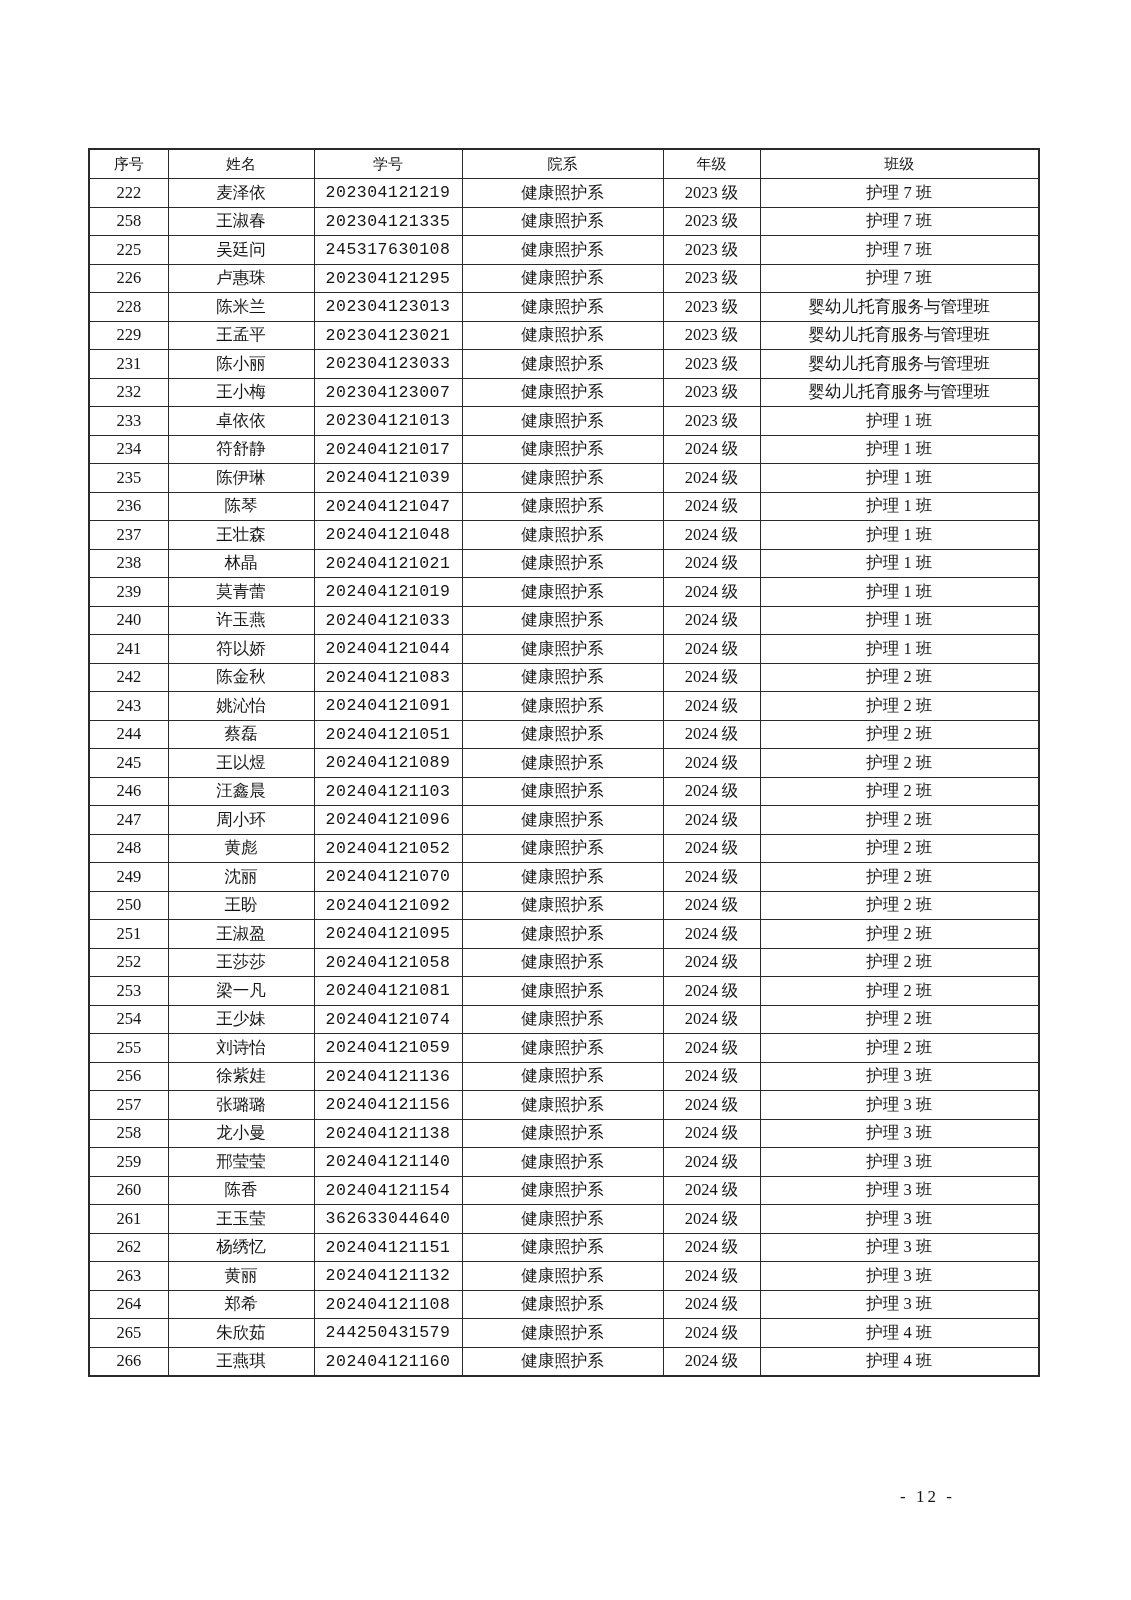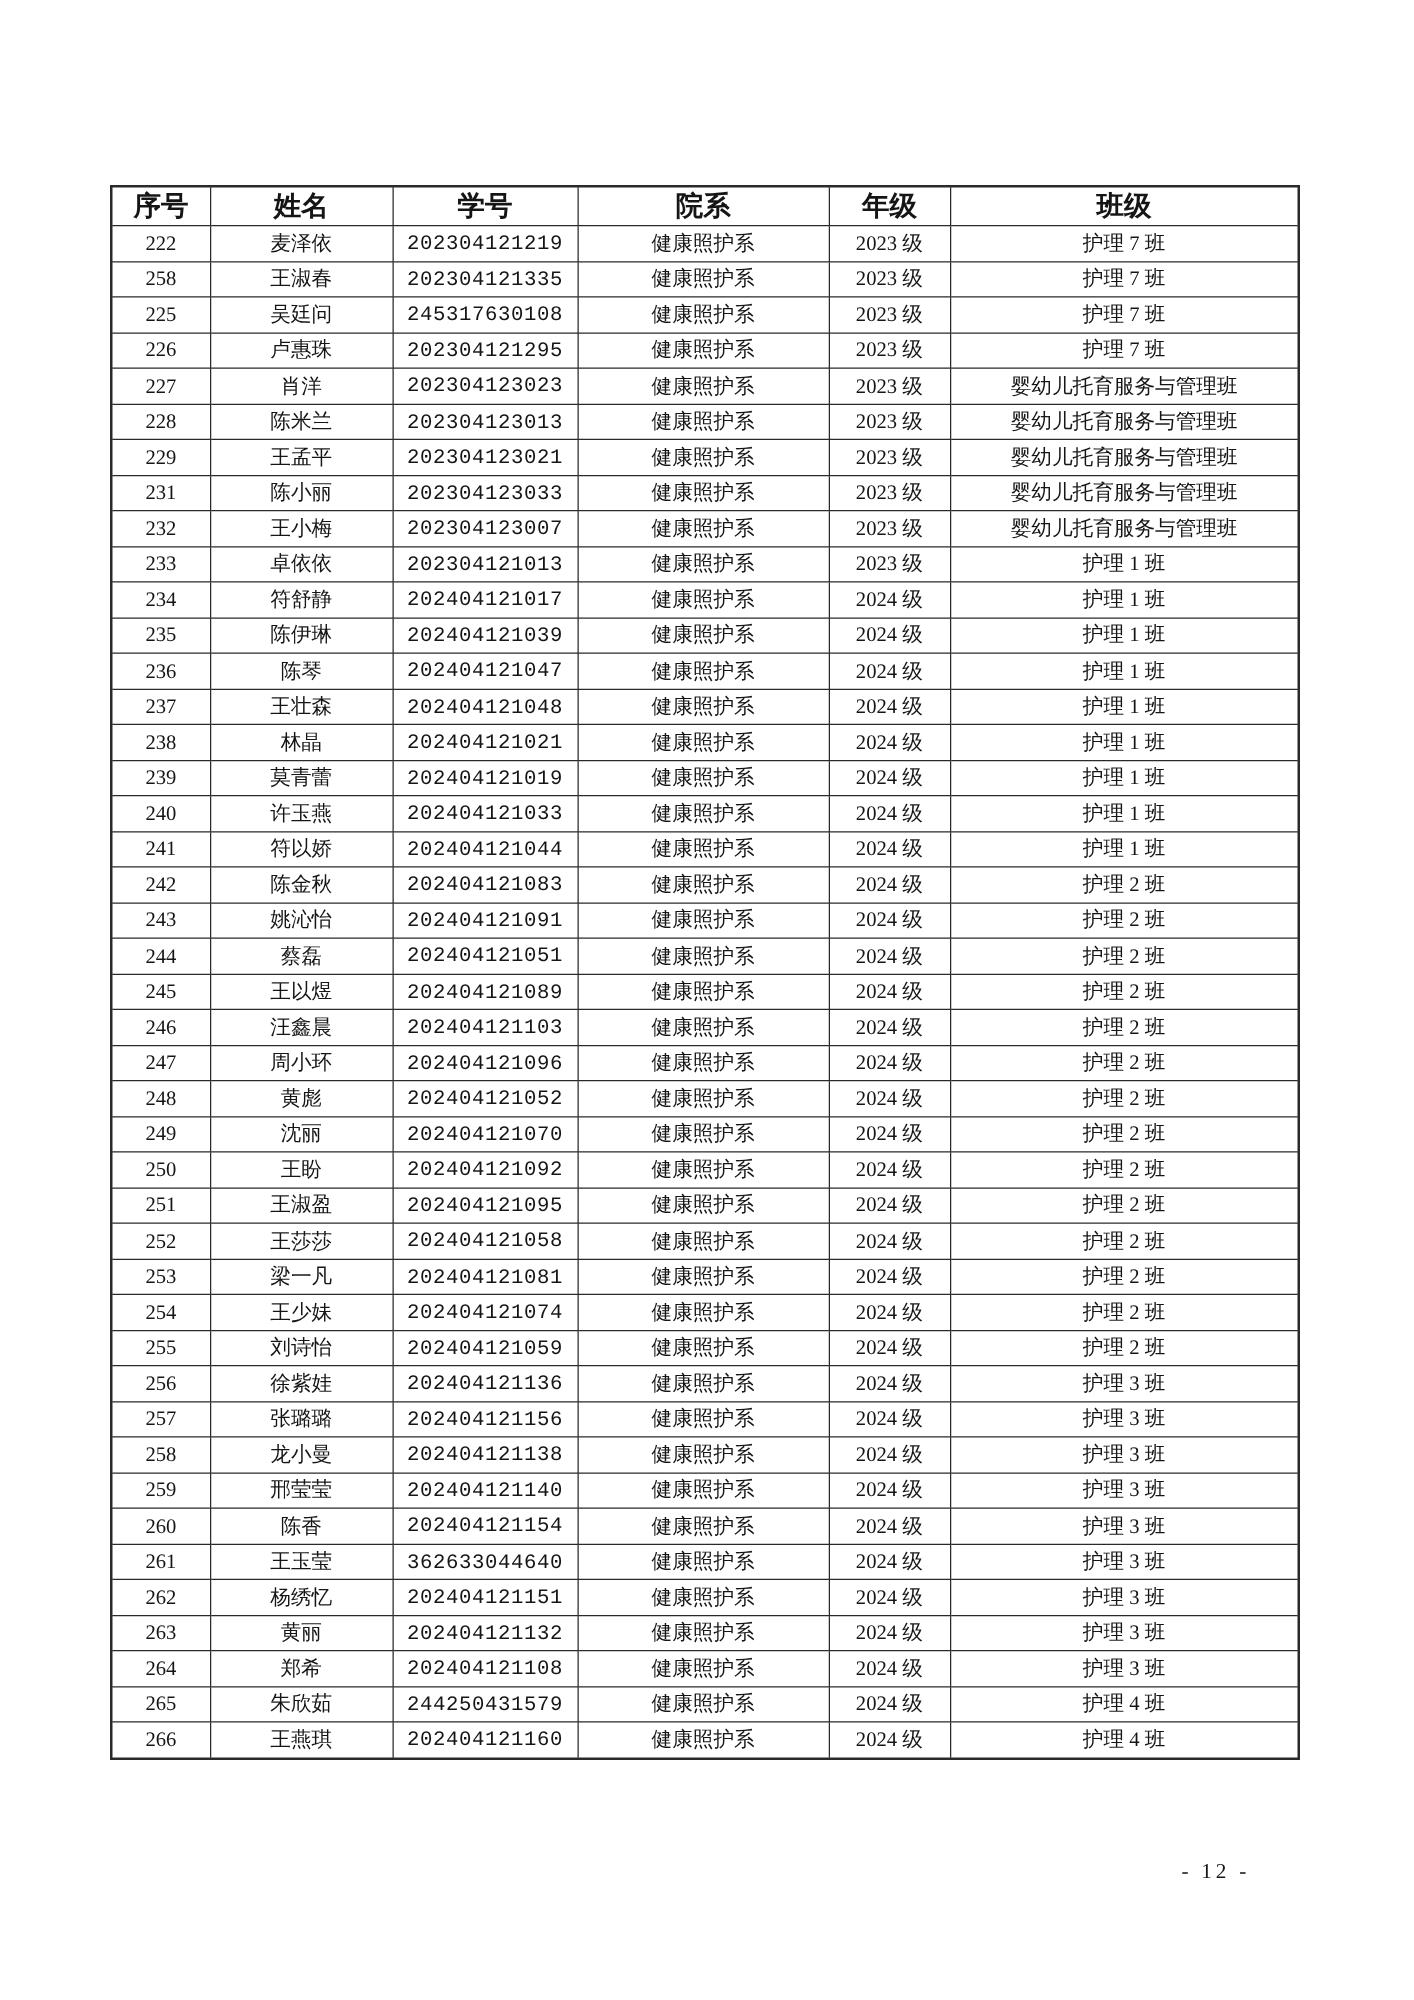--- a/index.html
+++ b/index.html
@@ -24,40 +24,40 @@
   table.roster th, table.roster td{
     border:1px solid #2a2a2a;
     text-align:center;
     vertical-align:middle;
     padding:0 2px;
     overflow:hidden;
     white-space:nowrap;
   }
   table.roster th{
     font-family:"Liberation Sans","DejaVu Sans",sans-serif;
-    font-weight:bold;
-    font-size:22px;
+    font-weight:normal;
+    font-size:15px;
     height:28px;
   }
   table.roster td{
     font-size:16.5px;
     height:27.5px;
     font-weight:normal;
   }
   td.cell-sid{
     font-size:17px;
     letter-spacing:0.5px;
     font-family:Liberation Mono, monospace;
   }
   .page-number{
     position:absolute;
     left:900px;
     top:1487px;
     width:100px;
-    text-align:right;
+    text-align:left;
     font-size:17px;
     font-family:"Liberation Serif","DejaVu Serif",serif;
     color:#151515;
     letter-spacing:3px;
   }
 </style>
 </head>
 <body>
 
 <div class="page">
@@ -108,28 +108,20 @@
         </tr>
         <tr>
           <td class="cell-serial">226</td>
           <td class="cell-name">卢惠珠</td>
           <td class="cell-sid">202304121295</td>
           <td class="cell-department">健康照护系</td>
           <td class="cell-grade">2023 级</td>
           <td class="cell-class">护理 7 班</td>
         </tr>
         <tr>
-          <td class="cell-serial">227</td>
-          <td class="cell-name">肖洋</td>
-          <td class="cell-sid">202304123023</td>
-          <td class="cell-department">健康照护系</td>
-          <td class="cell-grade">2023 级</td>
-          <td class="cell-class">婴幼儿托育服务与管理班</td>
-        </tr>
-        <tr>
           <td class="cell-serial">228</td>
           <td class="cell-name">陈米兰</td>
           <td class="cell-sid">202304123013</td>
           <td class="cell-department">健康照护系</td>
           <td class="cell-grade">2023 级</td>
           <td class="cell-class">婴幼儿托育服务与管理班</td>
         </tr>
         <tr>
           <td class="cell-serial">229</td>
           <td class="cell-name">王孟平</td>

